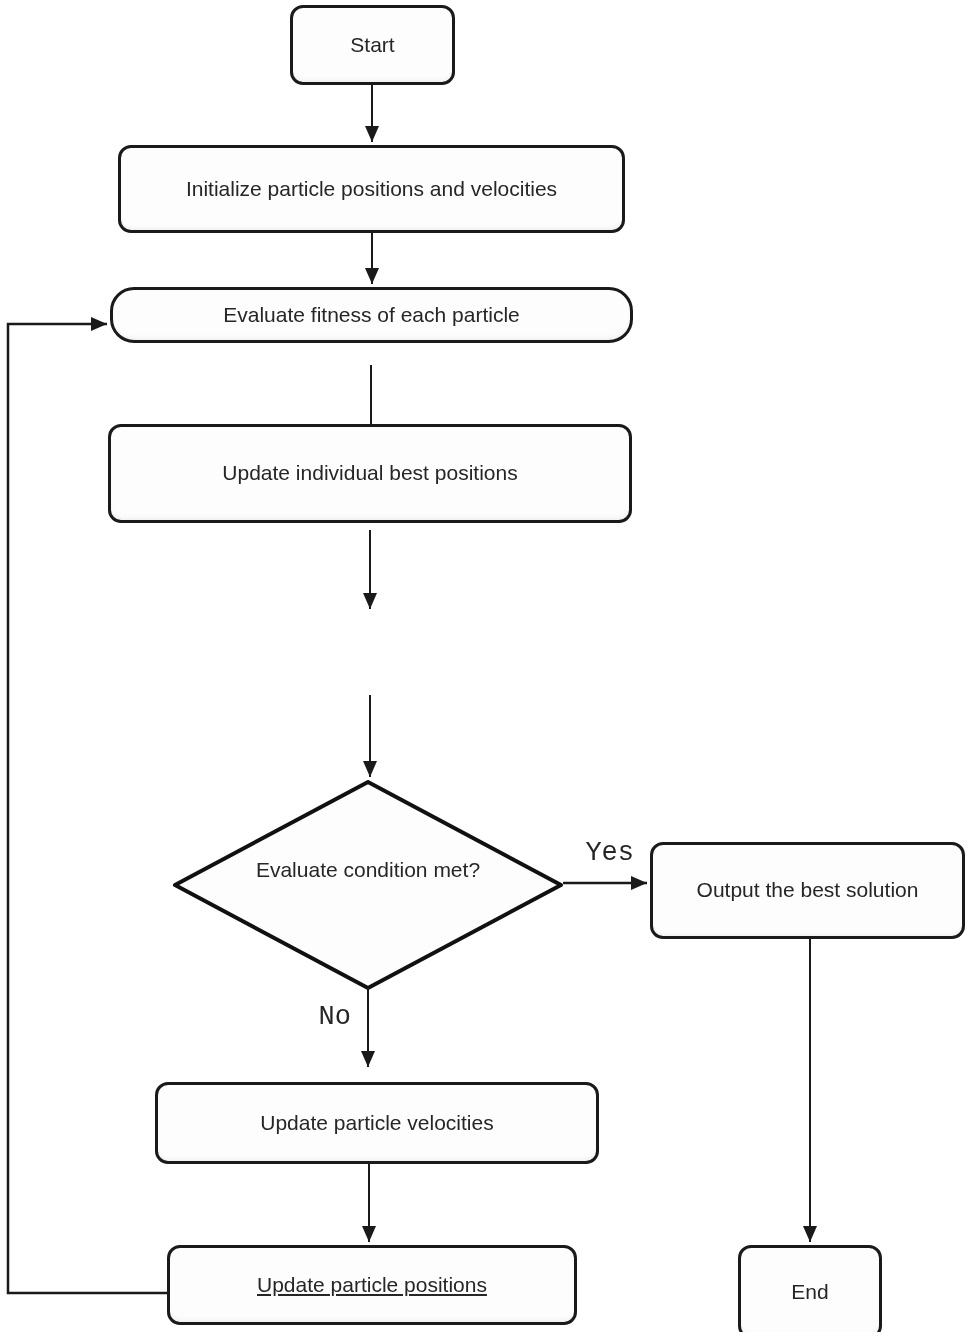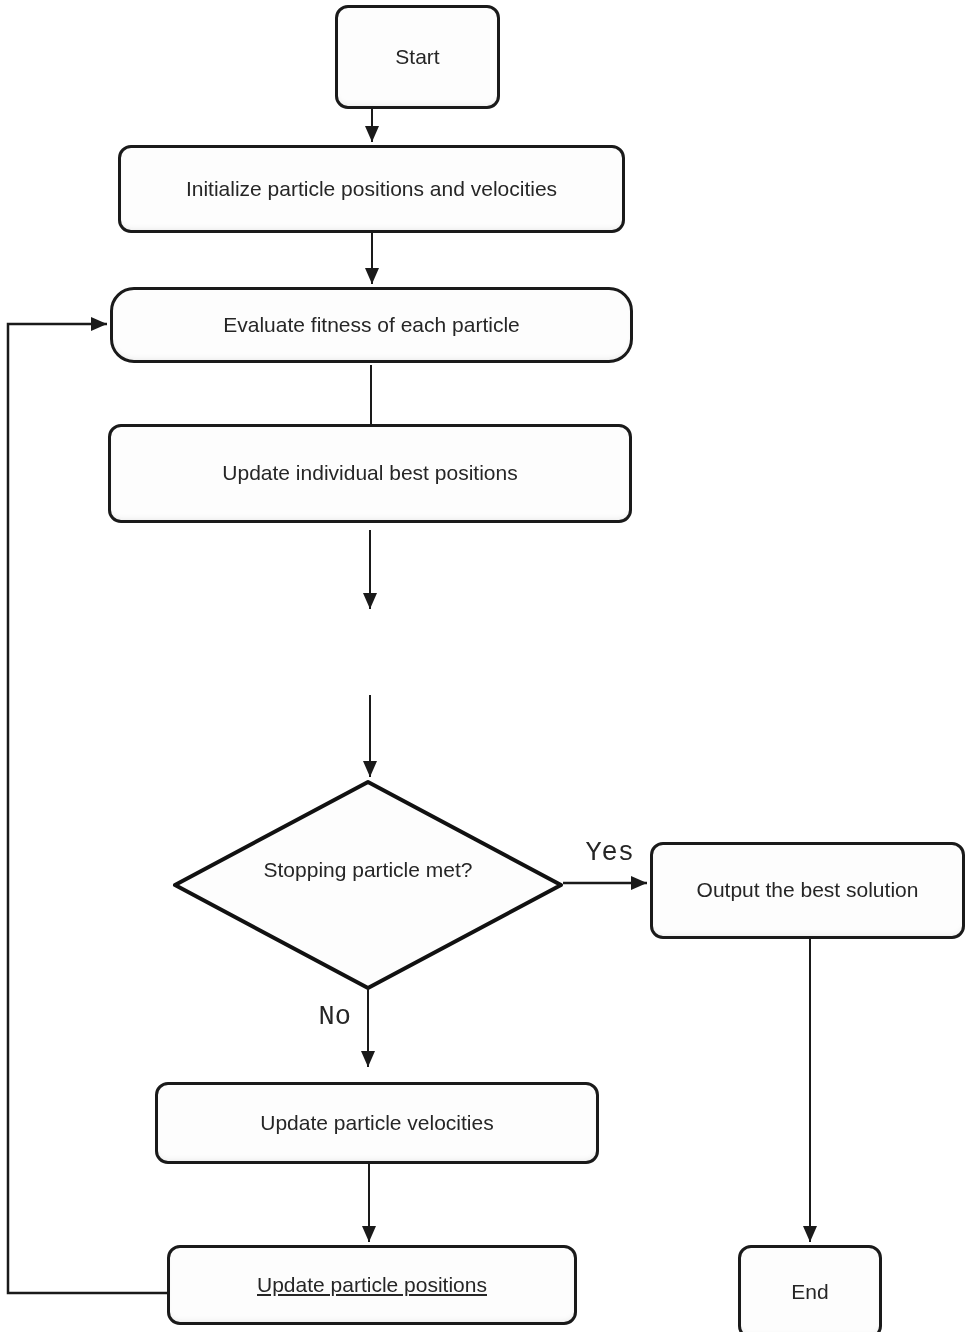--- a/index.html
+++ b/index.html
@@ -16,23 +16,23 @@
     box-sizing:border-box;
     border:3px solid #1a1a1a;
     border-radius:13px;
     background:#fdfdfd;
     display:flex;align-items:center;justify-content:center;
     font-size:21px;color:#262626;
     text-align:center;
     line-height:1.15;
     box-shadow:inset 0 -4px 6px -4px rgba(0,0,0,0.10);
   }
-  .node-start          {left:290px;top:5px;   width:165px;height:104px;margin-left:45px;}
+  .node-start          {left:290px;top:5px;   width:165px;height:80px;}
   .node-initialize     {left:118px;top:145px; width:507px;height:88px;}
-  .node-evaluate       {left:110px;top:287px; width:523px;height:76px;border-radius:24px;}
+  .node-evaluate       {left:110px;top:287px; width:523px;height:56px;border-radius:24px;}
   .node-upd-individual {left:108px;top:424px; width:524px;height:99px;}
   .node-upd-global     {left:145px;top:612px; width:450px;height:83px;}
   .node-output         {left:650px;top:842px; width:315px;height:97px;}
   .node-upd-velocities {left:155px;top:1082px;width:444px;height:82px;}
   .node-upd-positions  {left:167px;top:1245px;width:410px;height:80px;text-decoration:underline;}
   .node-end            {left:738px;top:1245px;width:144px;height:94px;}
   .decision-label{
     position:absolute;left:185px;top:858px;width:366px;
     font-size:21px;color:#262626;text-align:center;
   }
@@ -88,21 +88,21 @@
 
   <div class="node node-evaluate">
     <span>Evaluate fitness of each particle</span>
   </div>
 
   <div class="node node-upd-individual">
     <span>Update individual best positions</span>
   </div>
 
 
-  <div class="decision-label">Stopping particle met?</div>
+  <div class="decision-label">Evaluate condition met?</div>
 
   <div class="edge-label edge-label-yes">Yes</div>
 
   <div class="edge-label edge-label-no">No</div>
 
   <div class="node node-output">
     <span>Output the best solution</span>
   </div>
 
   <div class="node node-upd-velocities">

